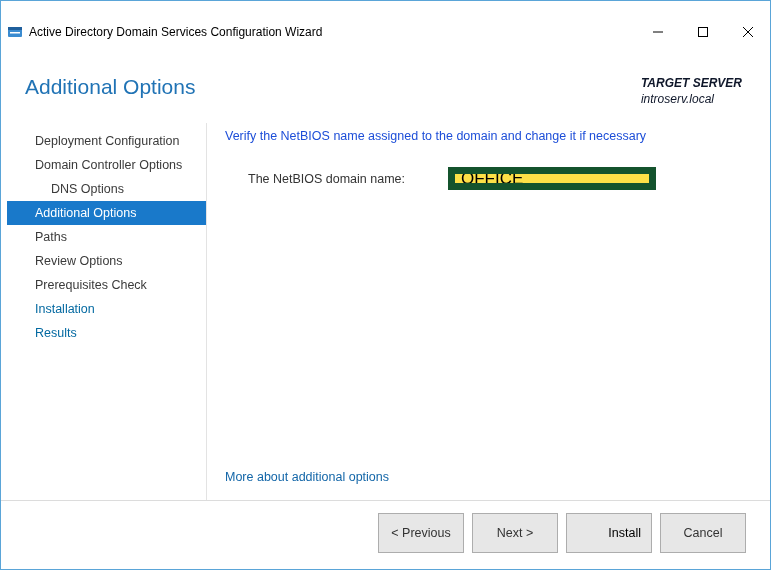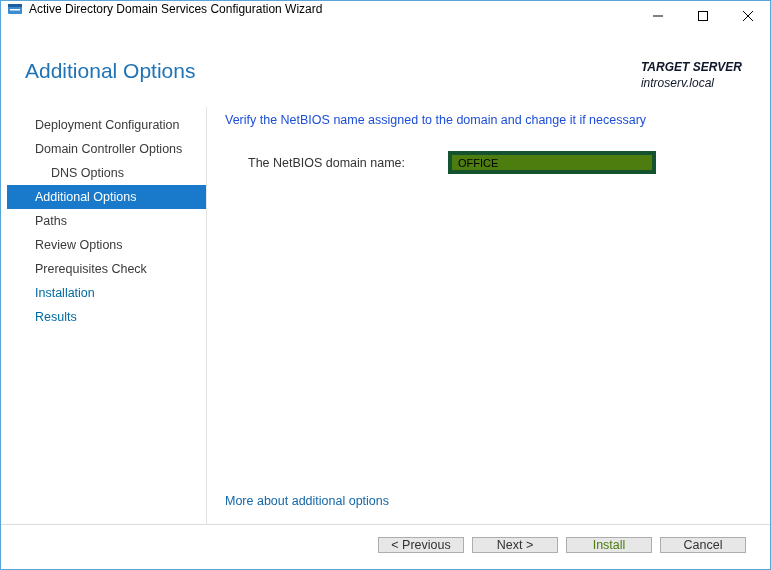--- a/index.html
+++ b/index.html
@@ -1,21 +1,21 @@
 <!DOCTYPE html>
 <html><head>
 <meta charset="utf-8">
 <style>
   * { box-sizing: border-box; }
   html, body { margin: 0; padding: 0; font-family: 'Segoe UI', Tahoma, sans-serif; background: #fff; }
   body { width: 771px; height: 570px; overflow: hidden; }
 
   .window { width: 771px; height: 570px; border: 1px solid #5aa5d8; background: #fff; display: flex; flex-direction: column; }
 
-  .titlebar { height: 30px; display: flex; align-items: flex-start; padding: 0 0 0 6px; font-size: 12px; color: #000; }
+  .titlebar { height: 30px; display: flex; align-items: center; padding: 0 0 0 6px; font-size: 12px; color: #000; margin-top: 16px; }
   .titlebar .title { flex: 1; display: flex; align-items: center; gap: 6px; }
   .titlebar .app-icon { width: 16px; height: 16px; }
   .titlebar .wincontrols { display: flex; }
   .titlebar .winbtn { width: 45px; height: 30px; display: flex; align-items: center; justify-content: center; cursor: pointer; }
   .titlebar .winbtn svg { width: 10px; height: 10px; }
 
   .header-row { display: flex; justify-content: space-between; align-items: flex-start; padding: 28px 28px 10px 24px; }
   .page-title { font-size: 21px; font-weight: 400; color: #2073b5; }
   .target-box { font-size: 12px; line-height: 1.35; color: #0f172a; font-style: italic; }
   .target-box .label { font-weight: 600; }
@@ -25,28 +25,28 @@
   .sidebar { width: 200px; border-right: 1px solid #e3e3e3; padding: 6px 0; }
   .nav-item { font-size: 12.5px; padding: 5px 10px 5px 28px; color: #3a3a3a; cursor: pointer; white-space: nowrap; }
   .nav-item.indent { padding-left: 44px; }
   .nav-item.selected { background: #1979ca; color: #fff; }
   .nav-item.disabled { color: #0369a1; cursor: default; }
 
   .main { flex: 1; display: flex; flex-direction: column; padding: 6px 10px 0 18px; }
   .instruct { font-size: 12.5px; color: #1d4ed8; margin-bottom: 24px; }
   .form-row { display: flex; align-items: center; gap: 10px; margin-left: 23px; }
   .form-label { font-size: 12.5px; width: 190px; color: #333; }
-  .form-input { width: 208px; height: 23px; border: 4px solid #14532d; font-size: 11px; padding: 2px 6px; background: #4d7c0f; }
+  .form-input { width: 208px; height: 23px; border: 7px solid #14532d; font-size: 17px; padding: 2px 6px; background: #fde047; }
 
   .spacer { flex: 1; }
   .more-link { font-size: 12.5px; color: #1366a8; padding: 10px 0 16px 0; cursor: pointer; }
 
   .footer { border-top: 1px solid #dcdcdc; padding: 12px 24px 16px 0; display: flex; justify-content: flex-end; gap: 8px; }
-  .btn { min-width: 86px; height: 16px; font-size: 12.5px; border: 1px solid #adadad; background: #e7e7e7; color: #333; cursor: pointer; padding: 0 10px; }
-  .btn.disabled { color: #4d7c0f; cursor: default; }
+  .btn { min-width: 86px; height: 40px; font-size: 12.5px; border: 1px solid #adadad; background: #e7e7e7; color: #333; cursor: pointer; padding: 0 10px; }
+  .btn.disabled { color: #000000; cursor: default; text-align: right; }
 </style>
 </head>
 <body>
 
 <div class="window">
 
   <div class="titlebar">
     <div class="title">
       <span class="app-icon">
         <svg viewBox="0 0 16 16">

